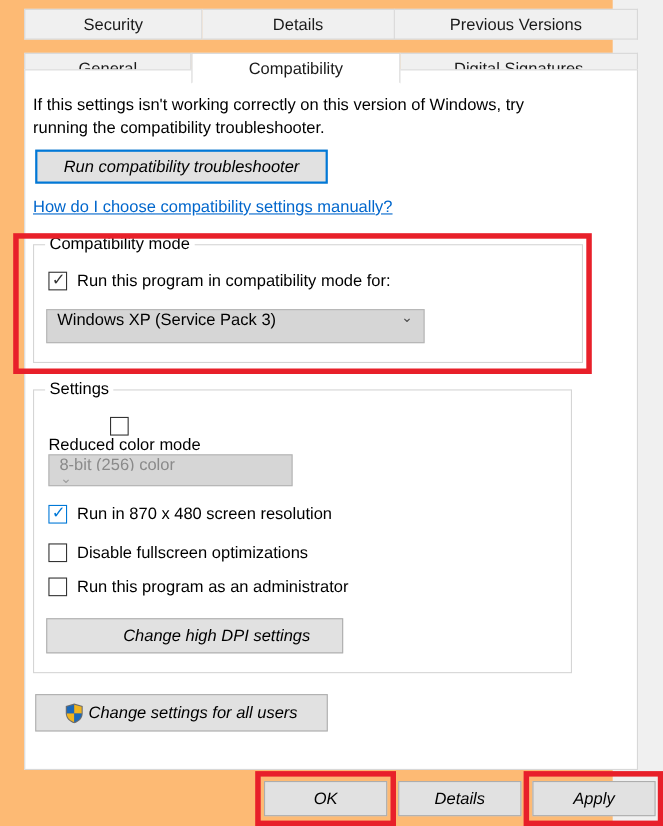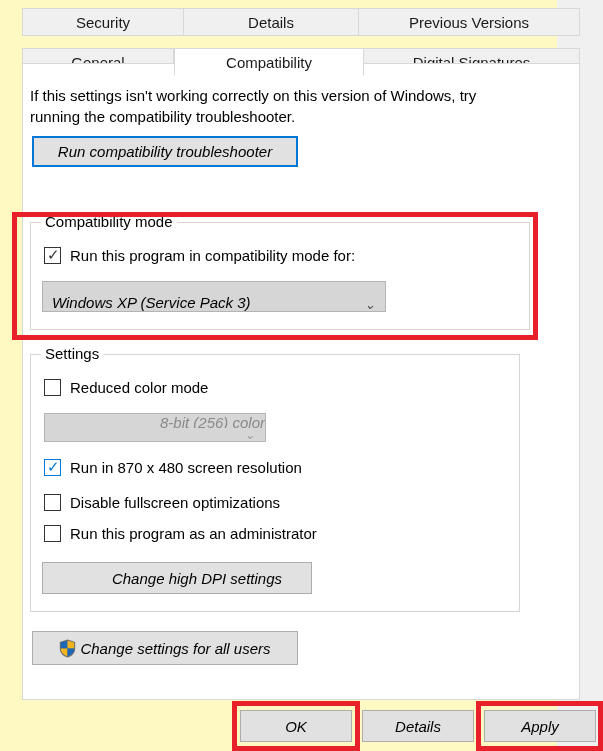--- a/index.html
+++ b/index.html
@@ -15,21 +15,21 @@
     color: #000000;
     overflow: hidden;
     position: relative;
   }
 
   
   #dialog {
     position: absolute;
     left: 0; top: 0;
     width: 557px; height: 751px;
-    background: #fef9c3;
+    background: #fdba74;
   }
 
   
   #tabstrip {
     position: absolute;
     left: 22px; top: 8px;
     width: 558px; height: 56px;
   }
   .tabrow {
     position: absolute;
@@ -182,23 +182,22 @@
   .cbox.blue .chk { color: #0078d7; }
   .cblabel { font-size: 15px; color: #000000; }
 
   
   .combo {
     position: absolute;
     background: #d6d6d6;
     border: 1px solid #b4b4b4;
     box-sizing: border-box;
     display: flex;
-    align-items: flex-end;
+    align-items: flex-start;
     cursor: default;
-    font-style: italic;
   }
   .combo .cval {
     flex: 1;
     padding-left: 9px;
     font-size: 15px;
     color: #000000;
     white-space: nowrap;
     overflow: hidden;
   }
   .combo .carrow {
@@ -215,21 +214,21 @@
     left: 42px; top: 281px;
     width: 344px; height: 31px;
   }
   #combo-color {
     left: 44px; top: 413px;
     width: 222px; height: 29px; flex-direction: column;
   }
 
   
   #cb-compatmode  { left: 44px; top: 247px; }
-  #cb-reduced     { left: 44px; top: 379px; }
+  #cb-reduced     { left: 44px; top: 379px; flex-direction: column; }
   #cb-640         { left: 44px; top: 459px; }
   #cb-fullscreen  { left: 44px; top: 494px; }
   #cb-admin       { left: 44px; top: 525px; }
 
   #btn-dpi {
     position: absolute;
     left: 42px; top: 562px;
     width: 270px; height: 32px; padding-left: 40px;
   }
 
@@ -288,20 +287,21 @@
     </div>
 
   </div>
 
   <div id="tabpage"></div>
 
   <div id="intro">If this settings isn't working correctly on this version of Windows, try running the compatibility troubleshooter.</div>
 
   <div id="btn-troubleshoot" class="btn focused">Run compatibility troubleshooter</div>
 
+  <div id="help-link">How do I choose compatibility settings manually?</div>
 
   <div id="group-compat" class="groupbox">
     <span class="group-legend">Compatibility mode</span>
   </div>
 
   <div id="cb-compatmode" class="cbrow">
     <span class="cbox">
       <span class="chk">✓</span>
     </span>
     <span class="cblabel">Run this program in compatibility mode for:</span>

